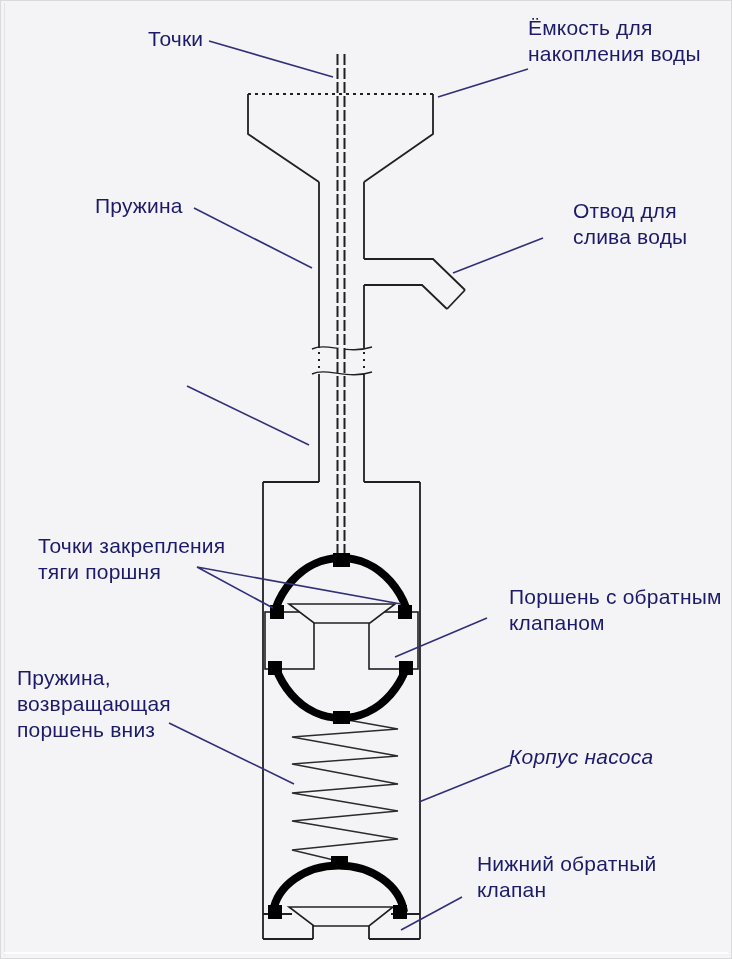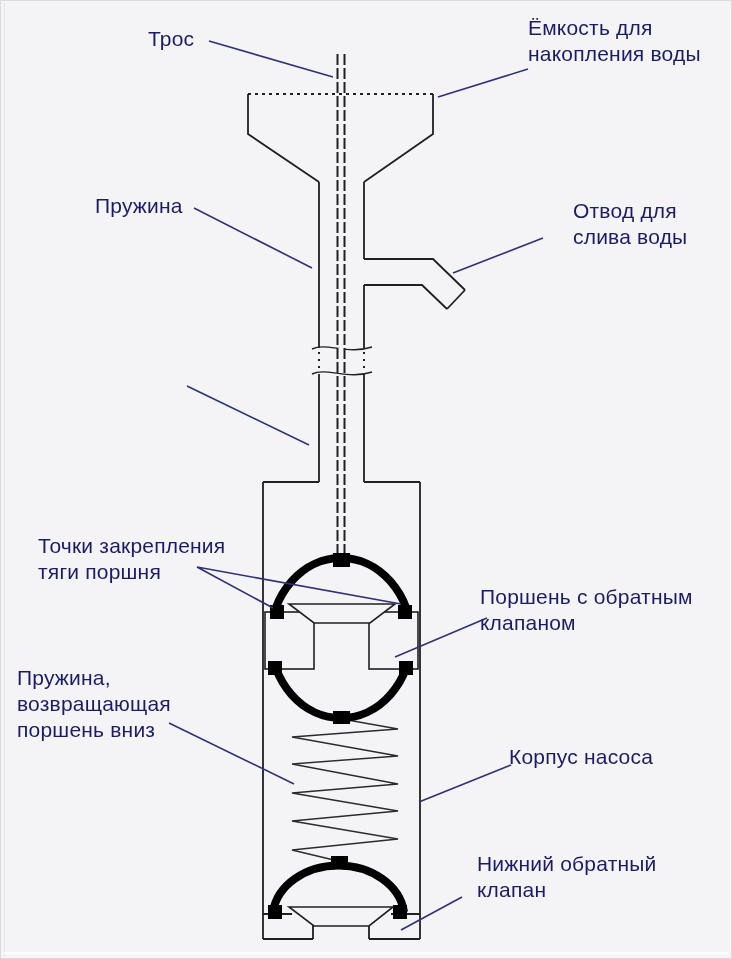--- a/index.html
+++ b/index.html
@@ -168,30 +168,30 @@
       <line class="leader" x1="542" y1="237" x2="452" y2="272"></line>
       <line class="leader" x1="186" y1="385" x2="308" y2="444"></line>
       <path class="leader" d="M272,607 L196,566 L400,603"></path>
       <line class="leader" x1="486" y1="617" x2="394" y2="656"></line>
       <line class="leader" x1="168" y1="722" x2="293" y2="783"></line>
       <line class="leader" x1="510" y1="764" x2="418" y2="801"></line>
       <line class="leader" x1="461" y1="896" x2="400" y2="929"></line>
     </g>
   </svg>
 
-  <div class="label" style="left:147px; top:25px;">Трос</div>
+  <div class="label" style="left:147px; top:25px;">Точки</div>
   <div class="label" style="left:527px; top:14px;">Ёмкость для
 накопления воды</div>
   <div class="label" style="left:94px;  top:192px;">Пружина</div>
   <div class="label" style="left:551px; top:197px;margin-left:21px;">Отвод для
 слива воды</div>
   <div class="label" style="left:37px;  top:532px;">Точки закрепления
 тяги поршня</div>
-  <div class="label" style="left:479px; top:583px;">Поршень с обратным
+  <div class="label" style="left:508px; top:583px;">Поршень с обратным
 клапаном</div>
   <div class="label" style="left:16px;  top:664px;">Пружина,
 возвращающая
 поршень вниз</div>
-  <div class="label" style="left:508px; top:743px;">Корпус насоса</div>
+  <div class="label" style="left:508px; top:743px;font-style:italic;">Корпус насоса</div>
   <div class="label" style="left:476px; top:850px;">Нижний обратный
 клапан</div>
 
 </div>
 
 </body></html>

